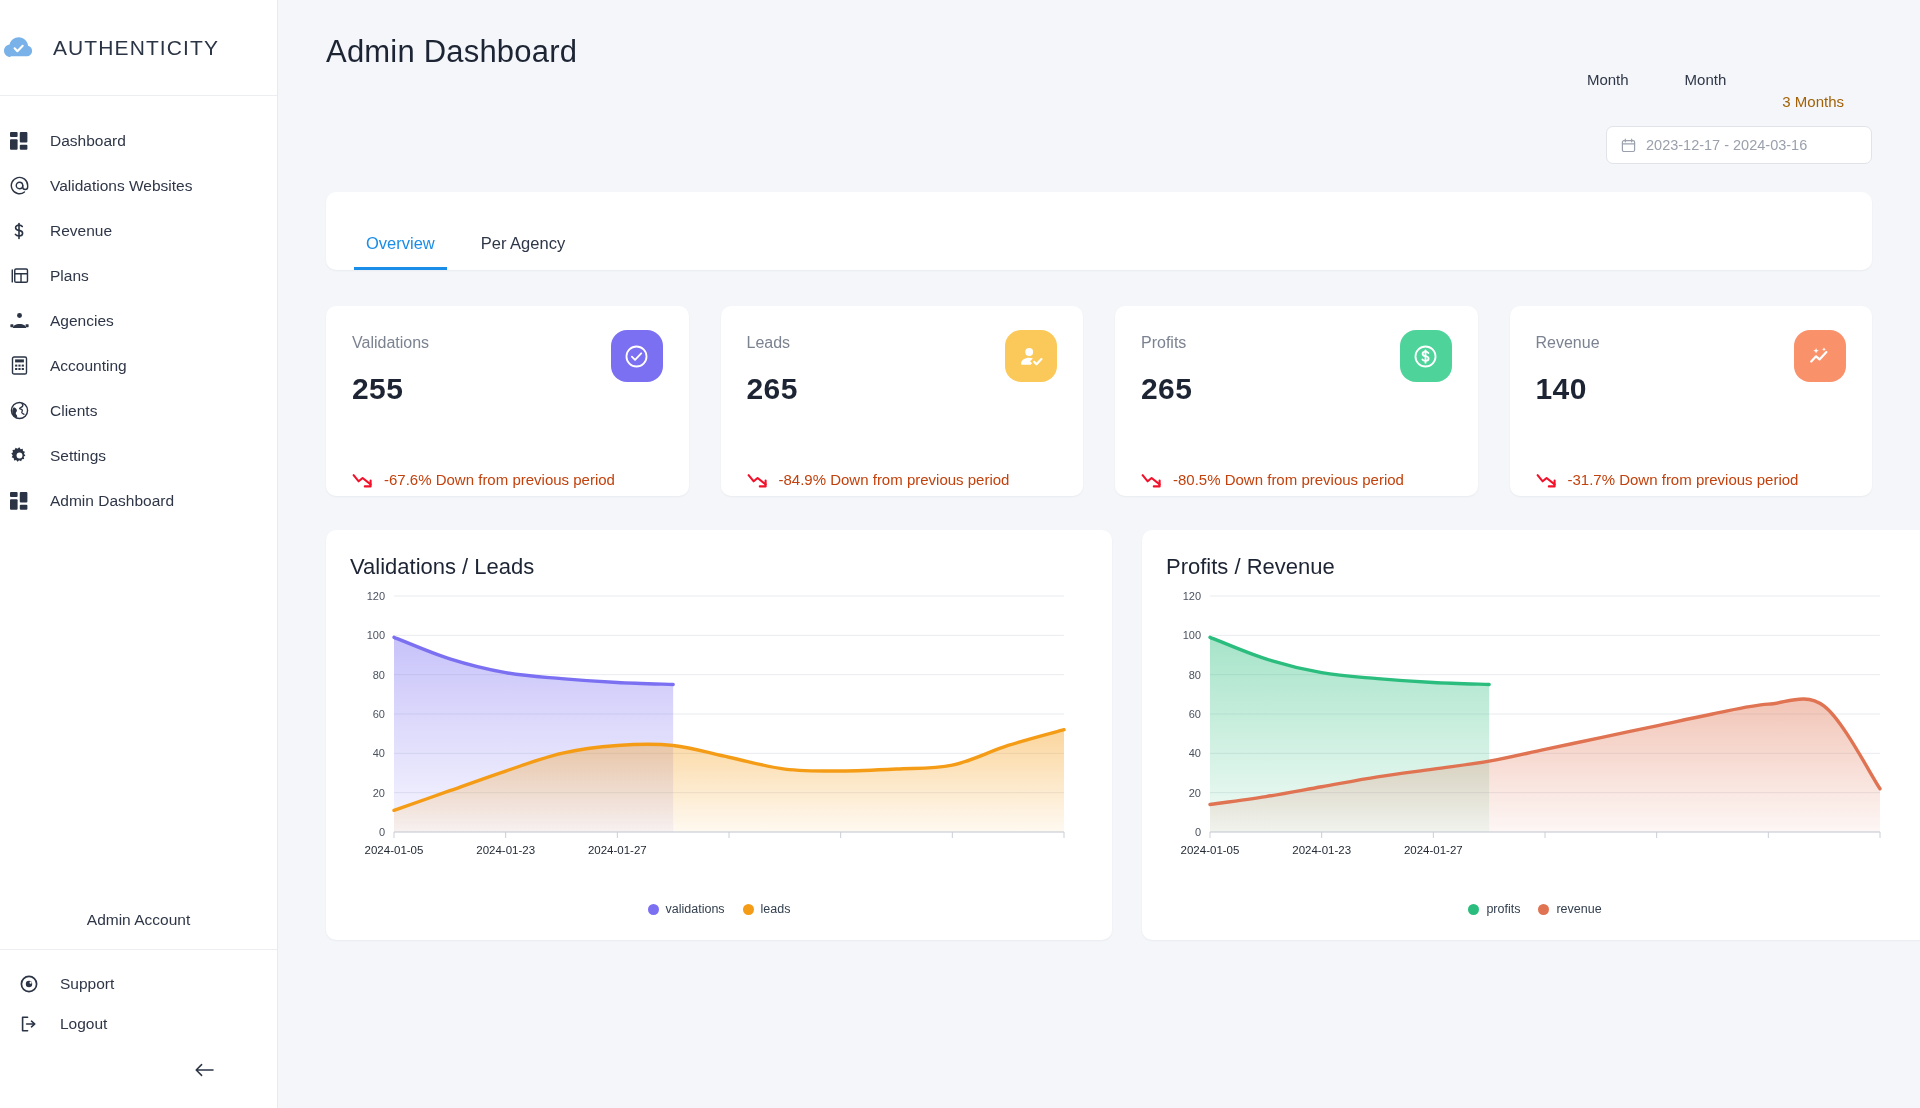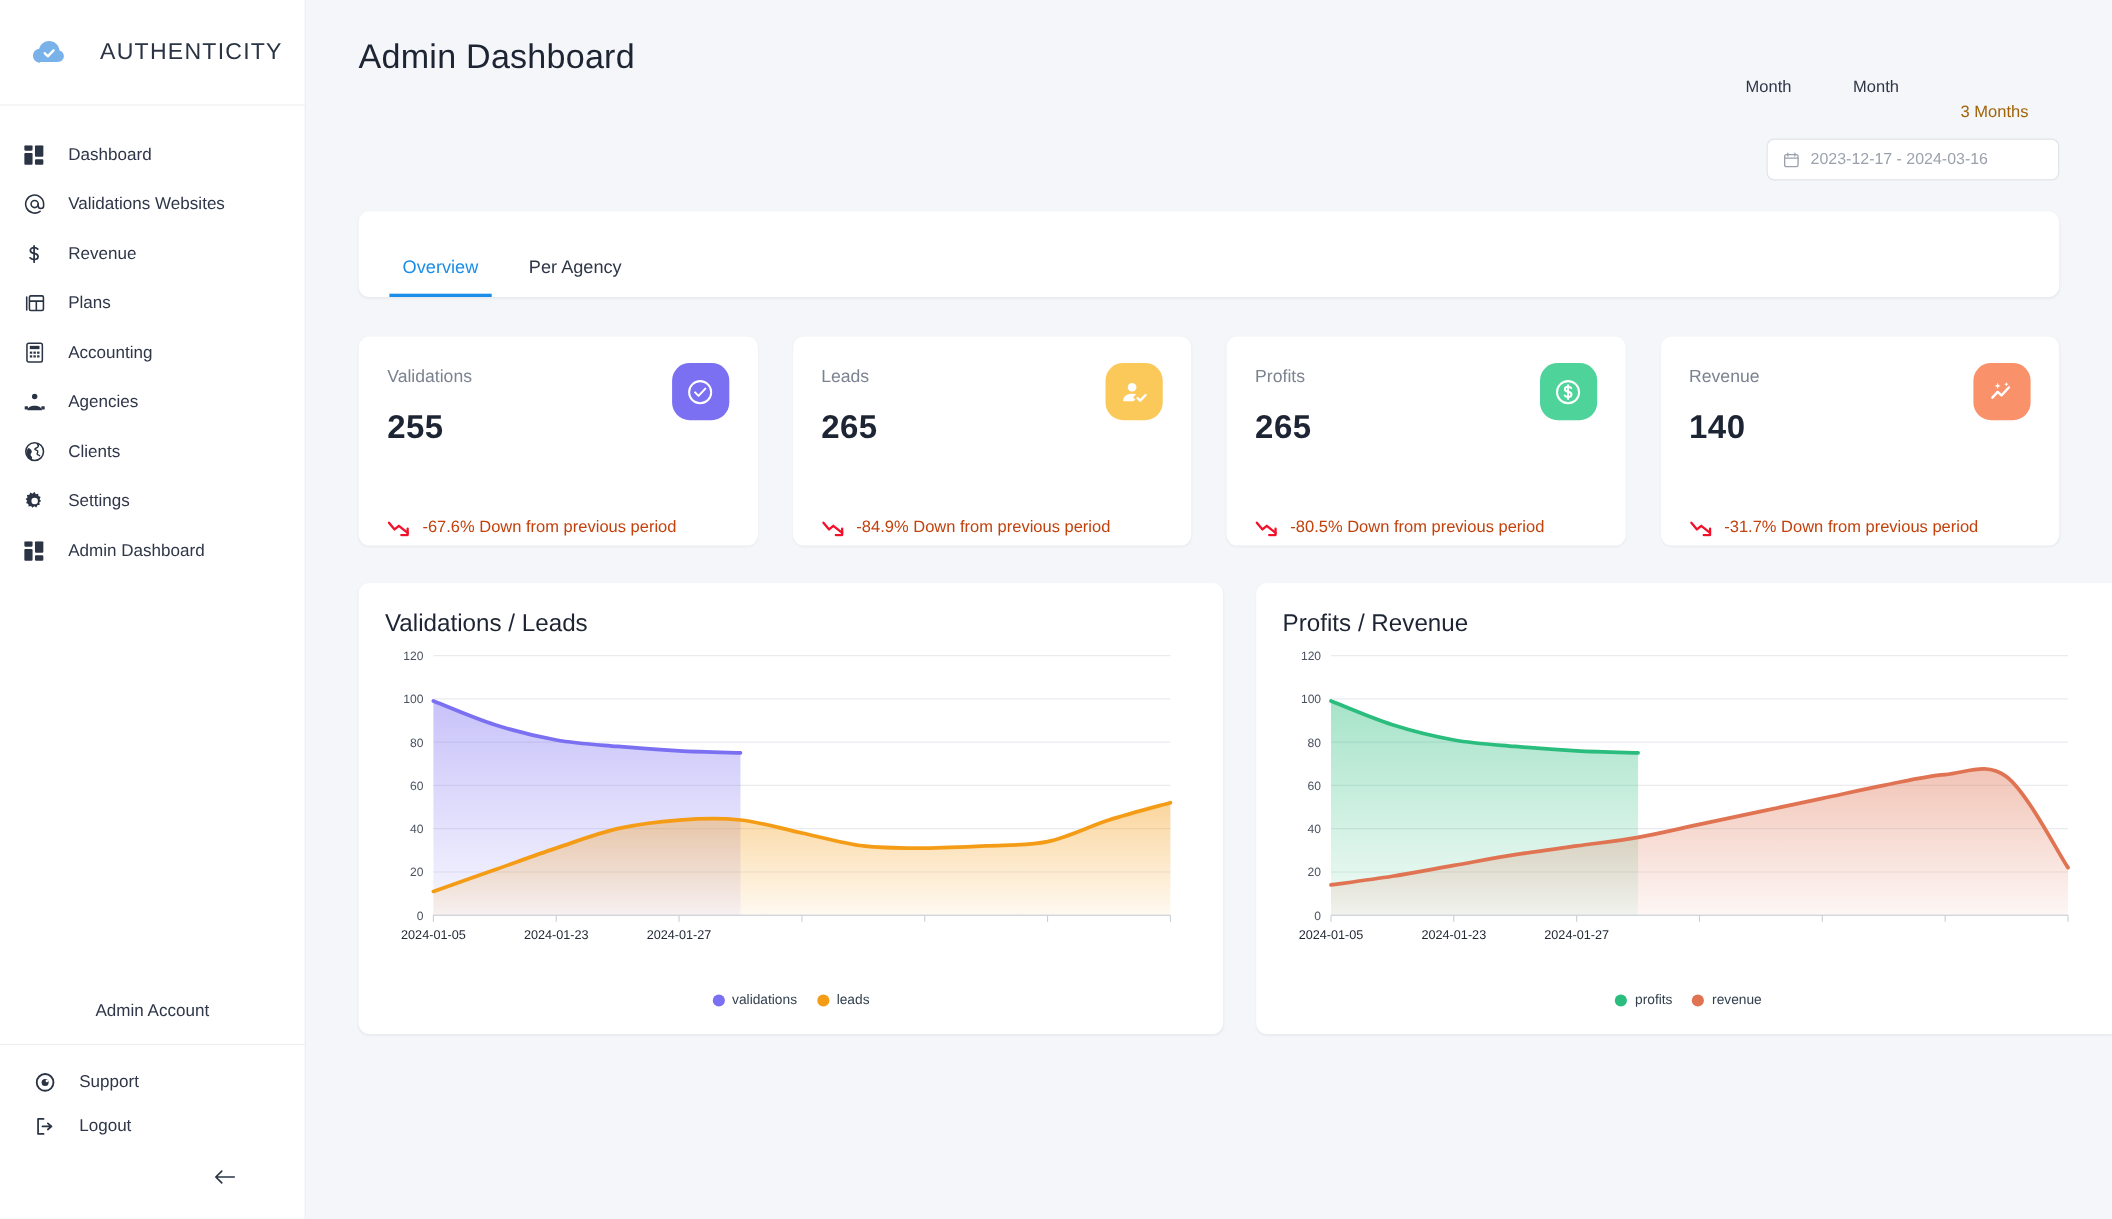--- a/index.html
+++ b/index.html
@@ -15,32 +15,32 @@
   #sidebar {
     width: 278px; height: 1108px;
     background: #ffffff;
     border-right: 1px solid #e8eaee;
     display: flex; flex-direction: column;
     flex: 0 0 278px;
     position: relative;
   }
   .brand {
     height: 96px; display: flex; align-items: center;
-    padding-left: 26px; gap: 29px;
+    gap: 17px;
     border-bottom: 1px solid #eceef1;
   }
   .brand-logo { width: 36px; height: 36px; display:block; }
   .brand-name {
     font-size: 21px; letter-spacing: 1.1px; color: #2b3445;
     font-weight: 400;
   }
   .nav { padding-top: 22px; }
   .nav-item {
     display: flex; align-items: center; gap: 20px;
-    height: 45px; padding-left: 20px; cursor: pointer;
+    height: 45px; padding-left: 8px; cursor: pointer;
     color: #2b3445;
   }
   .nav-ico { width: 22px; height: 22px; display: flex; align-items:center; justify-content:center; color:#2b3445; flex:0 0 22px;}
   .nav-ico svg { display:block; }
   .nav-label { font-size: 15.5px; color: #2e3647; }
 
   .account-block {
     margin-top: auto;
     height: 60px;
     display:flex; align-items:center; justify-content:center;
@@ -183,50 +183,50 @@
 
       <div class="nav-item">
         <span class="nav-ico">
           <svg width="19" height="18" viewBox="0 0 20 18" fill="none" stroke="#2b3445" stroke-width="1.5">
             <path d="M2.4 2.6v12.6" stroke-linecap="round"></path>
             <rect x="5" y="1.6" width="13.4" height="14" rx="1.4"></rect>
             <path d="M5 6.6h13.4M11.6 6.6v9"></path>
           </svg>
         </span>
         <span class="nav-label">Plans</span>
+      </div>
+
+      <div class="nav-item">
+        <span class="nav-ico">
+          <svg width="19" height="18" viewBox="0 0 20 18" fill="#2b3445">
+            <circle cx="10" cy="3.2" r="2.6"></circle>
+            <path d="M3 16.4c0-2.6 3.1-4.3 7-4.3s7 1.7 7 4.3H3z"></path>
+            <rect x="0.4" y="12.4" width="3.2" height="3.2" rx="0.5"></rect>
+            <rect x="16.4" y="12.4" width="3.2" height="3.2" rx="0.5"></rect>
+          </svg>
+        </span>
+        <span class="nav-label">Agencies</span>
       </div>
 
       <div class="nav-item">
         <span class="nav-ico">
           <svg width="17" height="19" viewBox="0 0 16 19" fill="none" stroke="#2b3445" stroke-width="1.4">
             <rect x="1" y="1" width="14" height="17" rx="1.6"></rect>
             <rect x="3.6" y="3.4" width="8.8" height="3" fill="#2b3445" stroke="none"></rect>
             <g fill="#2b3445" stroke="none">
               <rect x="3.6" y="8.6" width="2.2" height="2"></rect>
                 <rect x="6.9" y="8.6" width="2.2" height="2"></rect>
                 <rect x="10.2" y="8.6" width="2.2" height="2"></rect>
               <rect x="3.6" y="12" width="2.2" height="2"></rect>
                 <rect x="6.9" y="12" width="2.2" height="2"></rect>
                 <rect x="10.2" y="12" width="2.2" height="2"></rect>
             </g>
           </svg>
         </span>
         <span class="nav-label">Accounting</span>
-      </div>
-
-      <div class="nav-item">
-        <span class="nav-ico">
-          <svg width="19" height="18" viewBox="0 0 20 18" fill="#2b3445">
-            <circle cx="10" cy="3.2" r="2.6"></circle>
-            <path d="M3 16.4c0-2.6 3.1-4.3 7-4.3s7 1.7 7 4.3H3z"></path>
-            <rect x="0.4" y="12.4" width="3.2" height="3.2" rx="0.5"></rect>
-            <rect x="16.4" y="12.4" width="3.2" height="3.2" rx="0.5"></rect>
-          </svg>
-        </span>
-        <span class="nav-label">Agencies</span>
       </div>
 
       <div class="nav-item">
         <span class="nav-ico">
           <svg width="19" height="19" viewBox="0 0 20 20">
             <circle cx="10" cy="10" r="8.5" fill="none" stroke="#2b3445" stroke-width="1.5"></circle>
             <path d="M4 6.5c1.8.6 3.3 2 3.3 3.6 0 1.3-1.2 1.7-1.2 3 0 1.2 1.5 1.4 1.5 2.9 0 .8-.4 1.3-.9 1.7C4 16.5 2 13.6 2.3 10.4 2.5 8.7 3.1 7.4 4 6.5z" fill="#2b3445"></path>
             <path d="M12.5 2.6c1.1.9 1.2 2.3.5 3.2-.8 1-2.5.8-2.8 2 .4 1 2 .6 2.6 1.6.7 1.2-.7 2.1-.3 3.1.3.8 1.5.6 2.2 1.4" fill="none" stroke="#2b3445" stroke-width="1.4" stroke-linecap="round"></path>
           </svg>
         </span>

